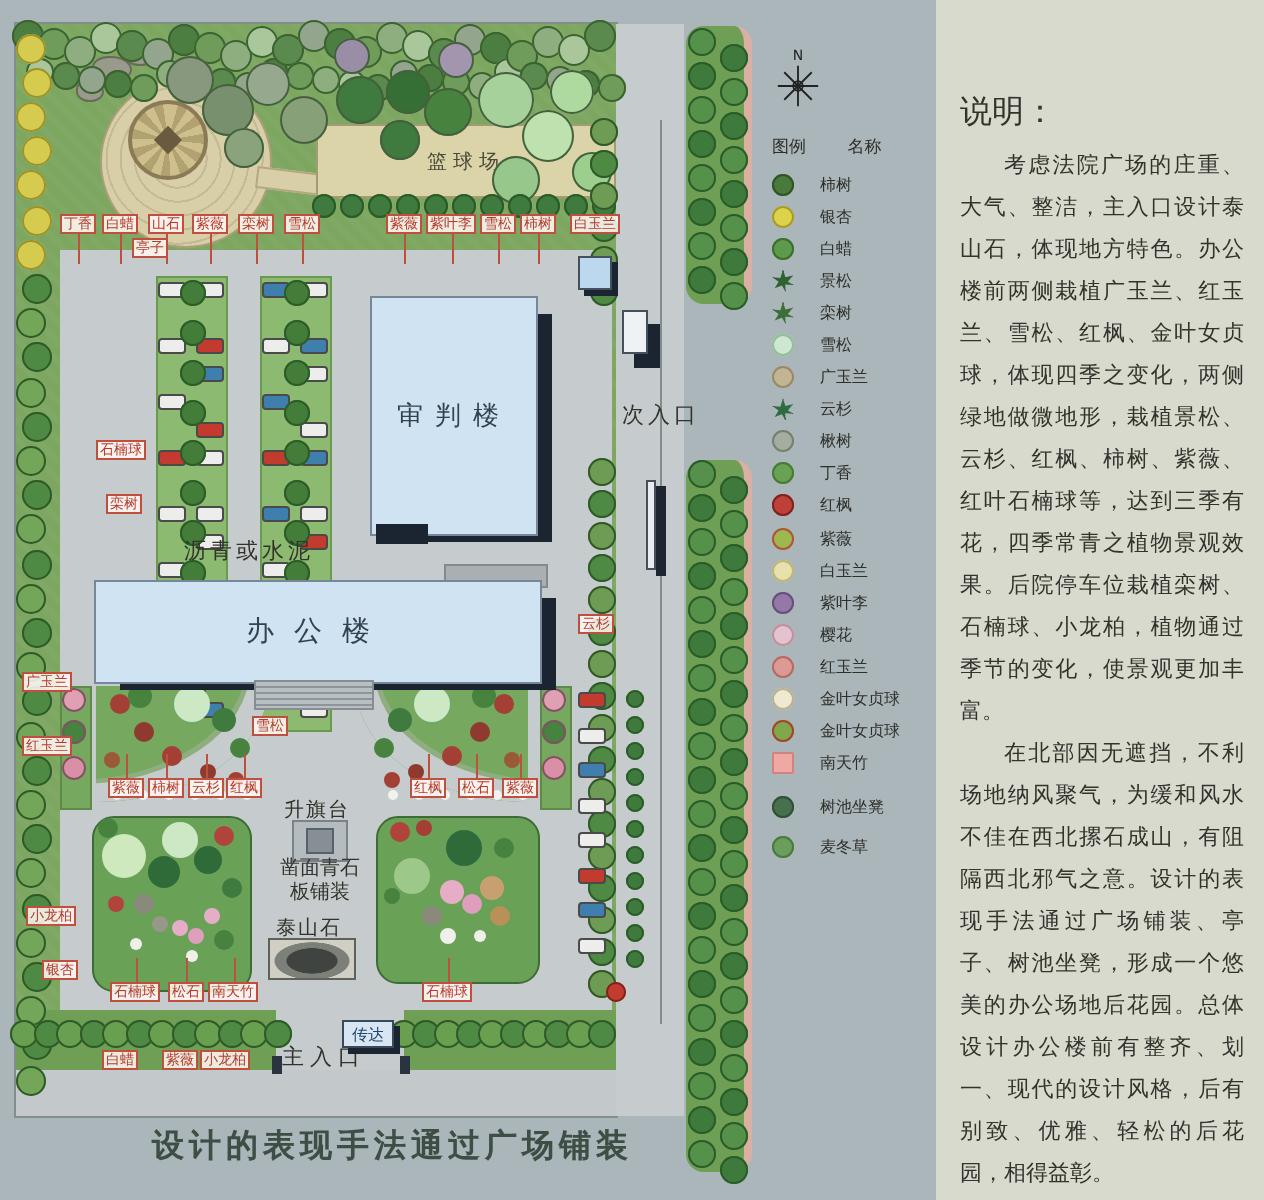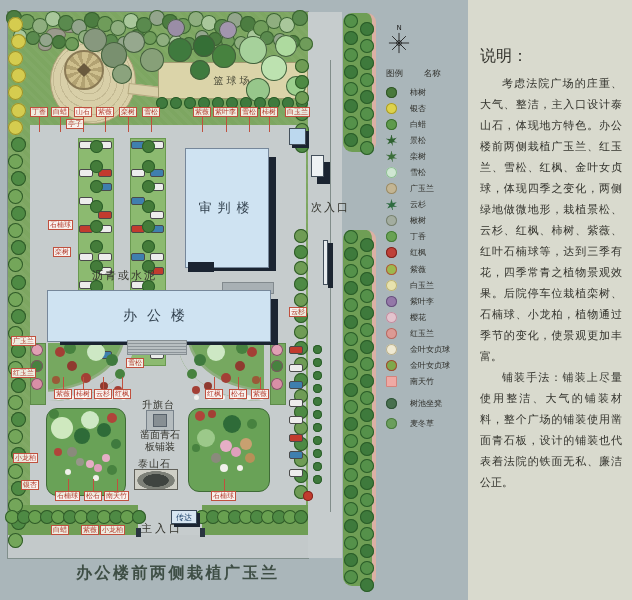--- a/index.html
+++ b/index.html
@@ -278,24 +278,25 @@
       </div>
       <div class="leg-row" style="margin-top: 4px;">
         <span class="leg-icon" style="background: rgb(107, 158, 92); box-shadow: rgb(74, 122, 64) 0px 0px 0px 1px inset;"></span>
         <span class="leg-label">麦冬草</span>
       </div>
     </div>
 
   <div class="abs notes-panel">
     <div class="notes-heading">说明：</div>
     <p>考虑法院广场的庄重、大气、整洁，主入口设计泰山石，体现地方特色。办公楼前两侧栽植广玉兰、红玉兰、雪松、红枫、金叶女贞球，体现四季之变化，两侧绿地做微地形，栽植景松、云杉、红枫、柿树、紫薇、红叶石楠球等，达到三季有花，四季常青之植物景观效果。后院停车位栽植栾树、石楠球、小龙柏，植物通过季节的变化，使景观更加丰富。</p>
+    <p>在北部因无遮挡，不利场地纳风聚气，为缓和风水不佳在西北摞石成山，有阻隔西北邪气之意。设计的表现手法通过广场铺装、亭子、树池坐凳，形成一个悠美的办公场地后花园。总体设计办公楼前有整齐、划一、现代的设计风格，后有别致、优雅、轻松的后花园，相得益彰。</p>
     <p>铺装手法：铺装上尽量使用整洁、大气的铺装材料，整个广场的铺装使用凿面青石板，设计的铺装也代表着法院的铁面无私、廉洁公正。</p>
   </div>
 
-  <div class="abs main-title">办公楼前两侧栽植广玉兰</div>
+  <div class="abs main-title">设计的表现手法通过广场铺装</div>
 
   <div id="decor-layer">
       <div class="tc" style="left: 6px; top: 10px; width: 16px; height: 16px; background: rgb(76, 125, 65); box-shadow: rgb(58, 99, 48) 0px 0px 0px 1px inset;"></div>
       <div class="tc" style="left: 13px; top: 29px; width: 14px; height: 14px; background: rgb(169, 199, 155); box-shadow: rgb(58, 99, 48) 0px 0px 0px 1px inset;"></div>
       <div class="tc" style="left: 19px; top: 14px; width: 16px; height: 16px; background: rgb(111, 156, 90); box-shadow: rgb(58, 99, 48) 0px 0px 0px 1px inset;"></div>
       <div class="tc" style="left: 26px; top: 31px; width: 14px; height: 14px; background: rgb(90, 138, 78); box-shadow: rgb(58, 99, 48) 0px 0px 0px 1px inset;"></div>
       <div class="tc" style="left: 32px; top: 18px; width: 16px; height: 16px; background: rgb(143, 174, 127); box-shadow: rgb(58, 99, 48) 0px 0px 0px 1px inset;"></div>
       <div class="tc" style="left: 39px; top: 33px; width: 14px; height: 14px; background: rgb(147, 165, 140); box-shadow: rgb(58, 99, 48) 0px 0px 0px 1px inset;"></div>
       <div class="tc" style="left: 45px; top: 11px; width: 16px; height: 16px; background: rgb(169, 199, 155); box-shadow: rgb(58, 99, 48) 0px 0px 0px 1px inset;"></div>
       <div class="tc" style="left: 52px; top: 35px; width: 14px; height: 14px; background: rgb(76, 125, 65); box-shadow: rgb(58, 99, 48) 0px 0px 0px 1px inset;"></div>

